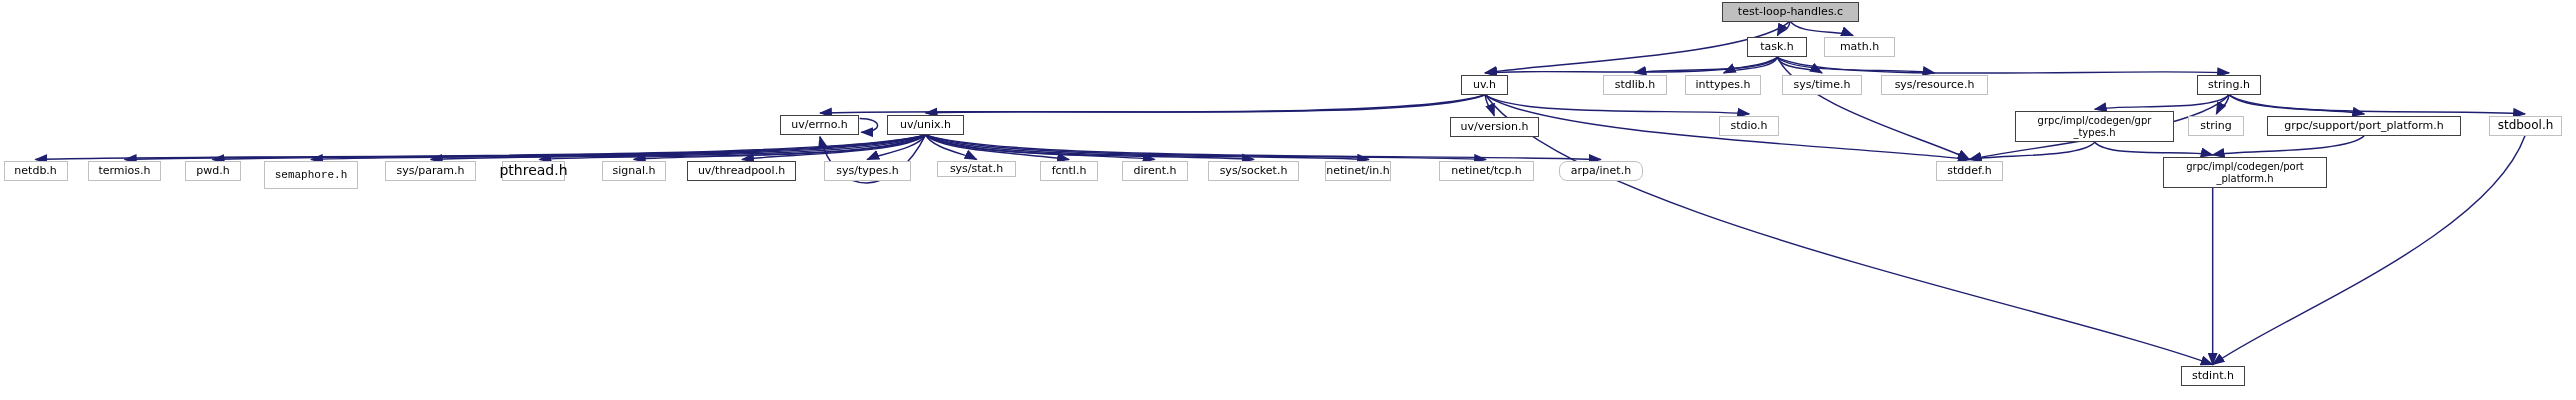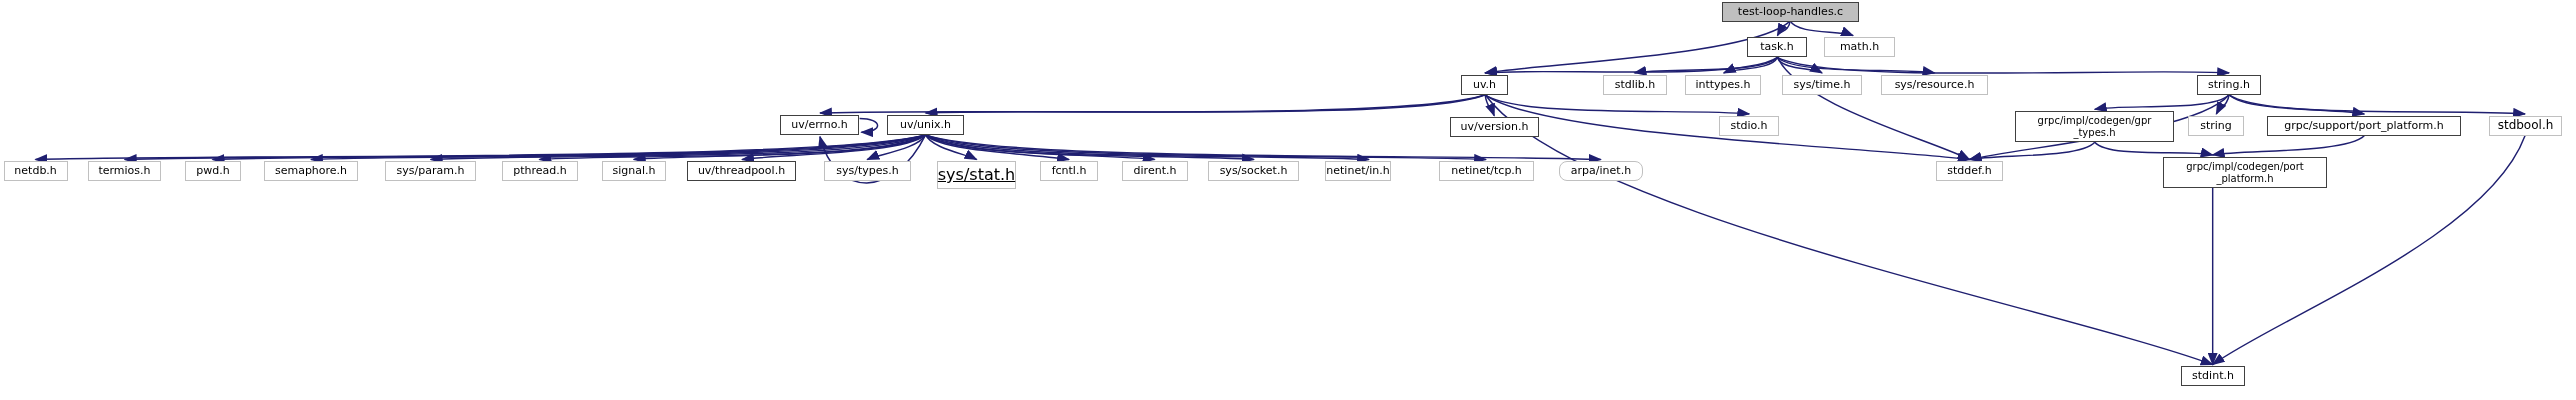--- a/index.html
+++ b/index.html
@@ -123,27 +123,27 @@
       <div class="node strong" style="left: 1450px; top: 117px; width: 89px; height: 20px; font-size: 11px;"><span class="node-label">uv/version.h</span></div>
       <div class="node plain" style="left: 1719px; top: 116px; width: 60px; height: 20px; font-size: 11px;"><span class="node-label">stdio.h</span></div>
       <div class="node strong" style="left: 2015px; top: 111px; width: 159px; height: 31px; font-size: 10px;"><span class="node-label">grpc/impl/codegen/gpr
 _types.h</span></div>
       <div class="node plain" style="left: 2188px; top: 116px; width: 56px; height: 20px; font-size: 11px;"><span class="node-label">string</span></div>
       <div class="node strong" style="left: 2267px; top: 116px; width: 194px; height: 20px; font-size: 11px;"><span class="node-label">grpc/support/port_platform.h</span></div>
       <div class="node plain" style="left: 2489px; top: 116px; width: 73px; height: 20px; font-size: 12px;"><span class="node-label">stdbool.h</span></div>
       <div class="node plain" style="left: 3.6px; top: 161px; width: 64px; height: 20px; font-size: 11px;"><span class="node-label">netdb.h</span></div>
       <div class="node plain" style="left: 88px; top: 161px; width: 73px; height: 20px; font-size: 11px;"><span class="node-label">termios.h</span></div>
       <div class="node plain" style="left: 185px; top: 161px; width: 56px; height: 20px; font-size: 11px;"><span class="node-label">pwd.h</span></div>
-      <div class="node plain" style="left: 264px; top: 161px; width: 94px; height: 20px; font-size: 11px;"><span class="node-label">semaphore.h</span></div>
+      <div class="node plain" style="left: 264px; top: 161px; width: 94px; height: 28px; font-size: 11px; font-family: Liberation Mono, monospace;"><span class="node-label">semaphore.h</span></div>
       <div class="node plain" style="left: 385px; top: 161px; width: 91px; height: 20px; font-size: 11px;"><span class="node-label">sys/param.h</span></div>
-      <div class="node plain" style="left: 502px; top: 161px; width: 76px; height: 20px; font-size: 11px;"><span class="node-label">pthread.h</span></div>
+      <div class="node plain" style="left: 502px; top: 161px; width: 63px; height: 20px; font-size: 14px;"><span class="node-label">pthread.h</span></div>
       <div class="node plain" style="left: 602px; top: 161px; width: 64px; height: 20px; font-size: 11px;"><span class="node-label">signal.h</span></div>
       <div class="node strong" style="left: 687px; top: 161px; width: 109px; height: 20px; font-size: 11px;"><span class="node-label">uv/threadpool.h</span></div>
       <div class="node plain" style="left: 824px; top: 161px; width: 87px; height: 20px; font-size: 11px;"><span class="node-label">sys/types.h</span></div>
-      <div class="node plain" style="left: 937px; top: 161px; width: 79px; height: 28px; font-size: 16px; text-decoration: underline;"><span class="node-label">sys/stat.h</span></div>
+      <div class="node plain" style="left: 937px; top: 161px; width: 79px; height: 16px; font-size: 11px;"><span class="node-label">sys/stat.h</span></div>
       <div class="node plain" style="left: 1040px; top: 161px; width: 58px; height: 20px; font-size: 11px;"><span class="node-label">fcntl.h</span></div>
       <div class="node plain" style="left: 1122px; top: 161px; width: 66px; height: 20px; font-size: 11px;"><span class="node-label">dirent.h</span></div>
       <div class="node plain" style="left: 1208px; top: 161px; width: 91px; height: 20px; font-size: 11px;"><span class="node-label">sys/socket.h</span></div>
       <div class="node plain" style="left: 1325px; top: 161px; width: 66px; height: 20px; font-size: 11px;"><span class="node-label">netinet/in.h</span></div>
       <div class="node plain" style="left: 1439px; top: 161px; width: 95px; height: 20px; font-size: 11px;"><span class="node-label">netinet/tcp.h</span></div>
       <div class="node plain" style="left: 1559px; top: 161px; width: 84px; height: 20px; font-size: 11px; border-radius: 8px;"><span class="node-label">arpa/inet.h</span></div>
       <div class="node plain" style="left: 1936px; top: 161px; width: 67px; height: 20px; font-size: 11px;"><span class="node-label">stddef.h</span></div>
       <div class="node strong" style="left: 2131px; top: 157px; width: 164px; height: 31px; font-size: 10px; margin-left: 32px;"><span class="node-label">grpc/impl/codegen/port
 _platform.h</span></div>
       <div class="node strong" style="left: 2181px; top: 366px; width: 64px; height: 20px; font-size: 11px;"><span class="node-label">stdint.h</span></div>

